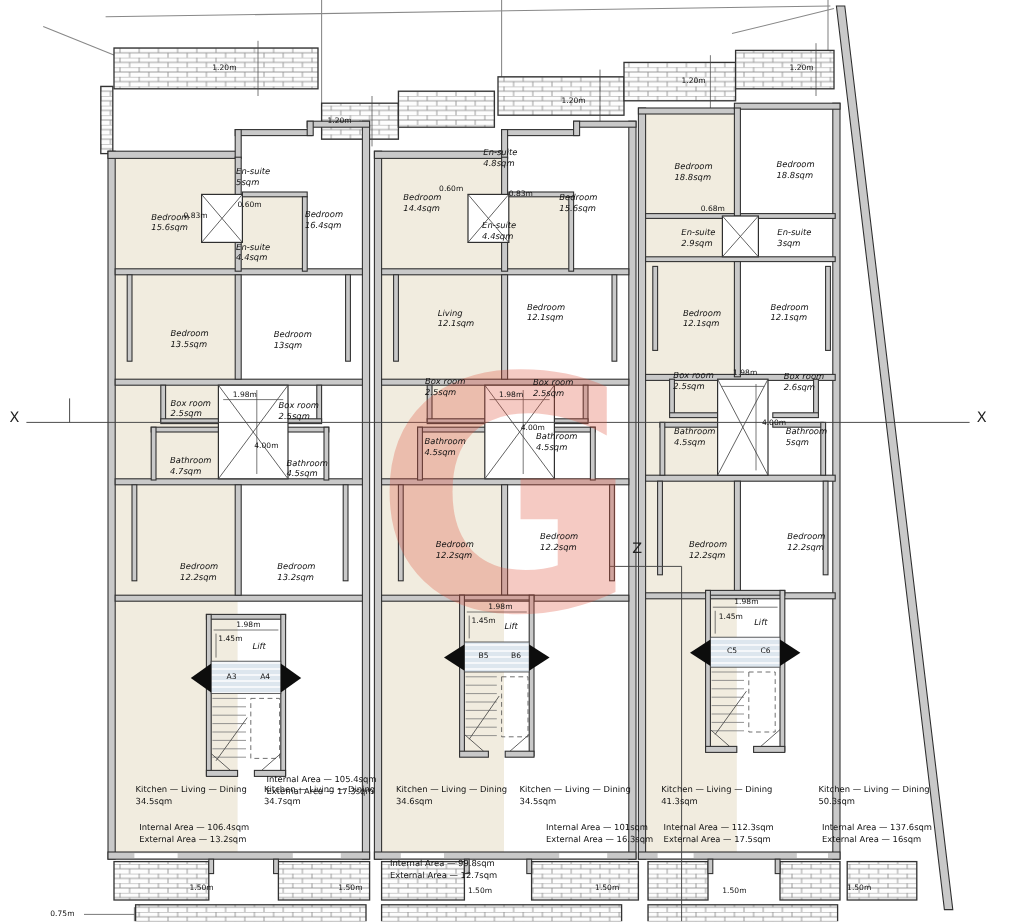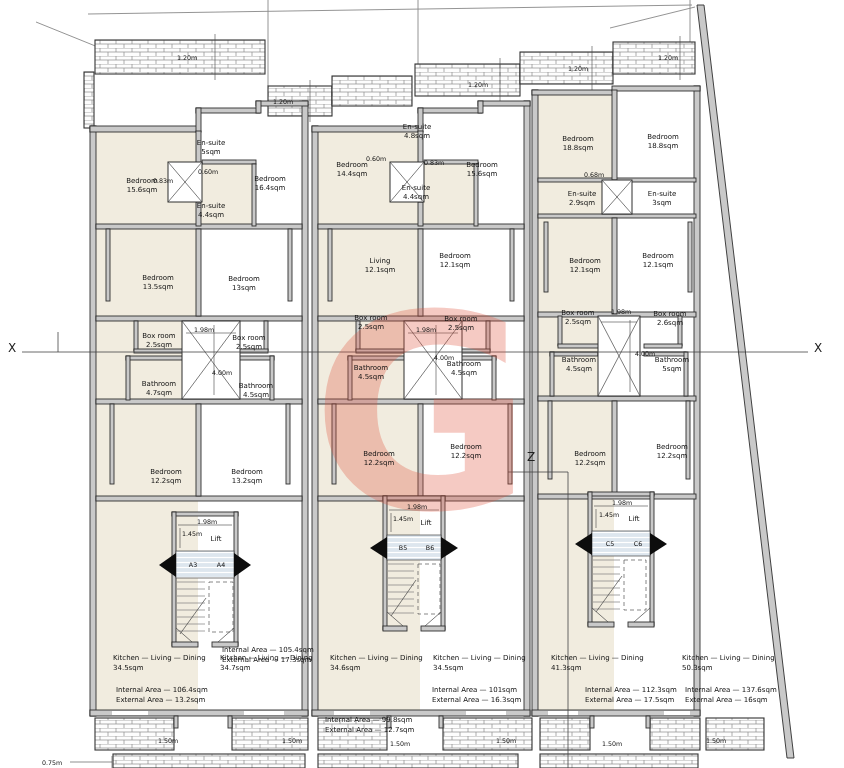--- a/index.html
+++ b/index.html
@@ -1,20 +1,20 @@
 <!DOCTYPE html>
 <html><head>
 <meta charset="utf-8">
 <style>
   html,body{margin:0;padding:0;background:#fff;}
   #plan{position:relative;width:844px;height:768px;background:#fff;overflow:hidden;
         font-family:"DejaVu Sans",sans-serif;color:#1a1a1a;}
   #plan svg{position:absolute;left:0;top:0;}
-  .lbl{position:absolute;transform:translate(-50%,-50%);text-align:center;
-       white-space:pre-line;font-size:7px;line-height:9px;color:#111;}
+  .lbl{position:absolute;transform:translate(-50%,-50%);
+       white-space:pre-line;font-size:7px;line-height:9px;color:#111;font-style:italic;}
   .lbl-left{position:absolute;text-align:left;white-space:pre-line;
        font-size:7px;line-height:9.5px;color:#111;}
   .dim{position:absolute;transform:translate(-50%,-50%);font-size:6.3px;color:#111;white-space:nowrap;}
   .marker{position:absolute;transform:translate(-50%,-50%);font-size:12px;color:#222;}
   
   .wall{fill:#c9c9c9;stroke:#2f2f2f;stroke-width:.9}
   .cream{fill:#f1ecdf}
   .shaft{fill:#fff;stroke:#2f2f2f;stroke-width:1}
   .xd{stroke:#444;stroke-width:.7}
   .dimline{stroke:#444;stroke-width:.6}
@@ -413,21 +413,21 @@
 <div class="dim" style="left:403px;top:518px">1.45m</div>
 <div class="lbl" style="left:426px;top:523px">Lift</div>
 <div class="dim" style="left:403px;top:547px">B5</div>
 <div class="dim" style="left:430px;top:547px">B6</div>
 <div class="lbl-left" style="left:330px;top:654px">Kitchen — Living — Dining
 34.6sqm</div>
 <div class="lbl-left" style="left:325px;top:716px">Internal Area — 99.8sqm
 External Area — 12.7sqm</div>
 <div class="lbl-left" style="left:433px;top:654px">Kitchen — Living — Dining
 34.5sqm</div>
-<div class="lbl-left" style="left:432px;top:686px">Internal Area — 101sqm
+<div class="lbl-left" style="left:455px;top:686px">Internal Area — 101sqm
 External Area — 16.3sqm</div>
 
 <div class="lbl" style="left:578px;top:144px">Bedroom
 18.8sqm</div>
 <div class="lbl" style="left:663px;top:142px">Bedroom
 18.8sqm</div>
 <div class="dim" style="left:594px;top:174px">0.68m</div>
 <div class="lbl" style="left:582px;top:199px">En-suite
 2.9sqm</div>
 <div class="lbl" style="left:662px;top:199px">En-suite
@@ -450,21 +450,21 @@
 12.2sqm</div>
 <div class="lbl" style="left:672px;top:452px">Bedroom
 12.2sqm</div>
 <div class="dim" style="left:622px;top:502px">1.98m</div>
 <div class="dim" style="left:609px;top:514px">1.45m</div>
 <div class="lbl" style="left:634px;top:519px">Lift</div>
 <div class="dim" style="left:610px;top:543px">C5</div>
 <div class="dim" style="left:638px;top:543px">C6</div>
 <div class="lbl-left" style="left:551px;top:654px">Kitchen — Living — Dining
 41.3sqm</div>
-<div class="lbl-left" style="left:585px;top:686px">Internal Area — 112.3sqm
+<div class="lbl-left" style="left:553px;top:686px">Internal Area — 112.3sqm
 External Area — 17.5sqm</div>
 
 <div class="lbl-left" style="left:682px;top:654px">Kitchen — Living — Dining
 50.3sqm</div>
 <div class="lbl-left" style="left:685px;top:686px">Internal Area — 137.6sqm
 External Area — 16sqm</div>
 
 </div>
 
 </body></html>

